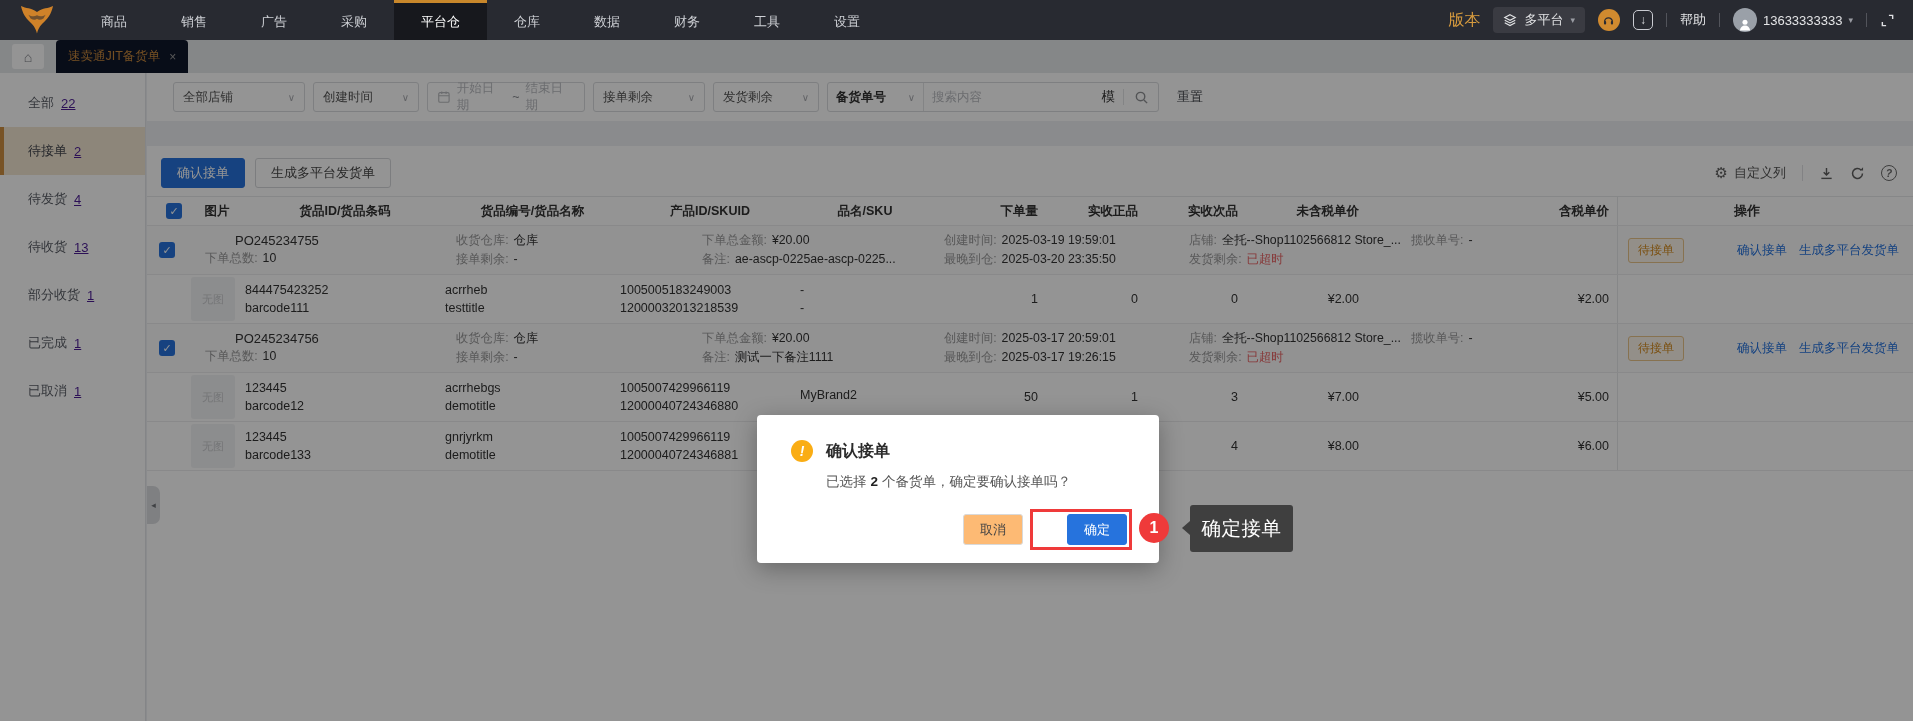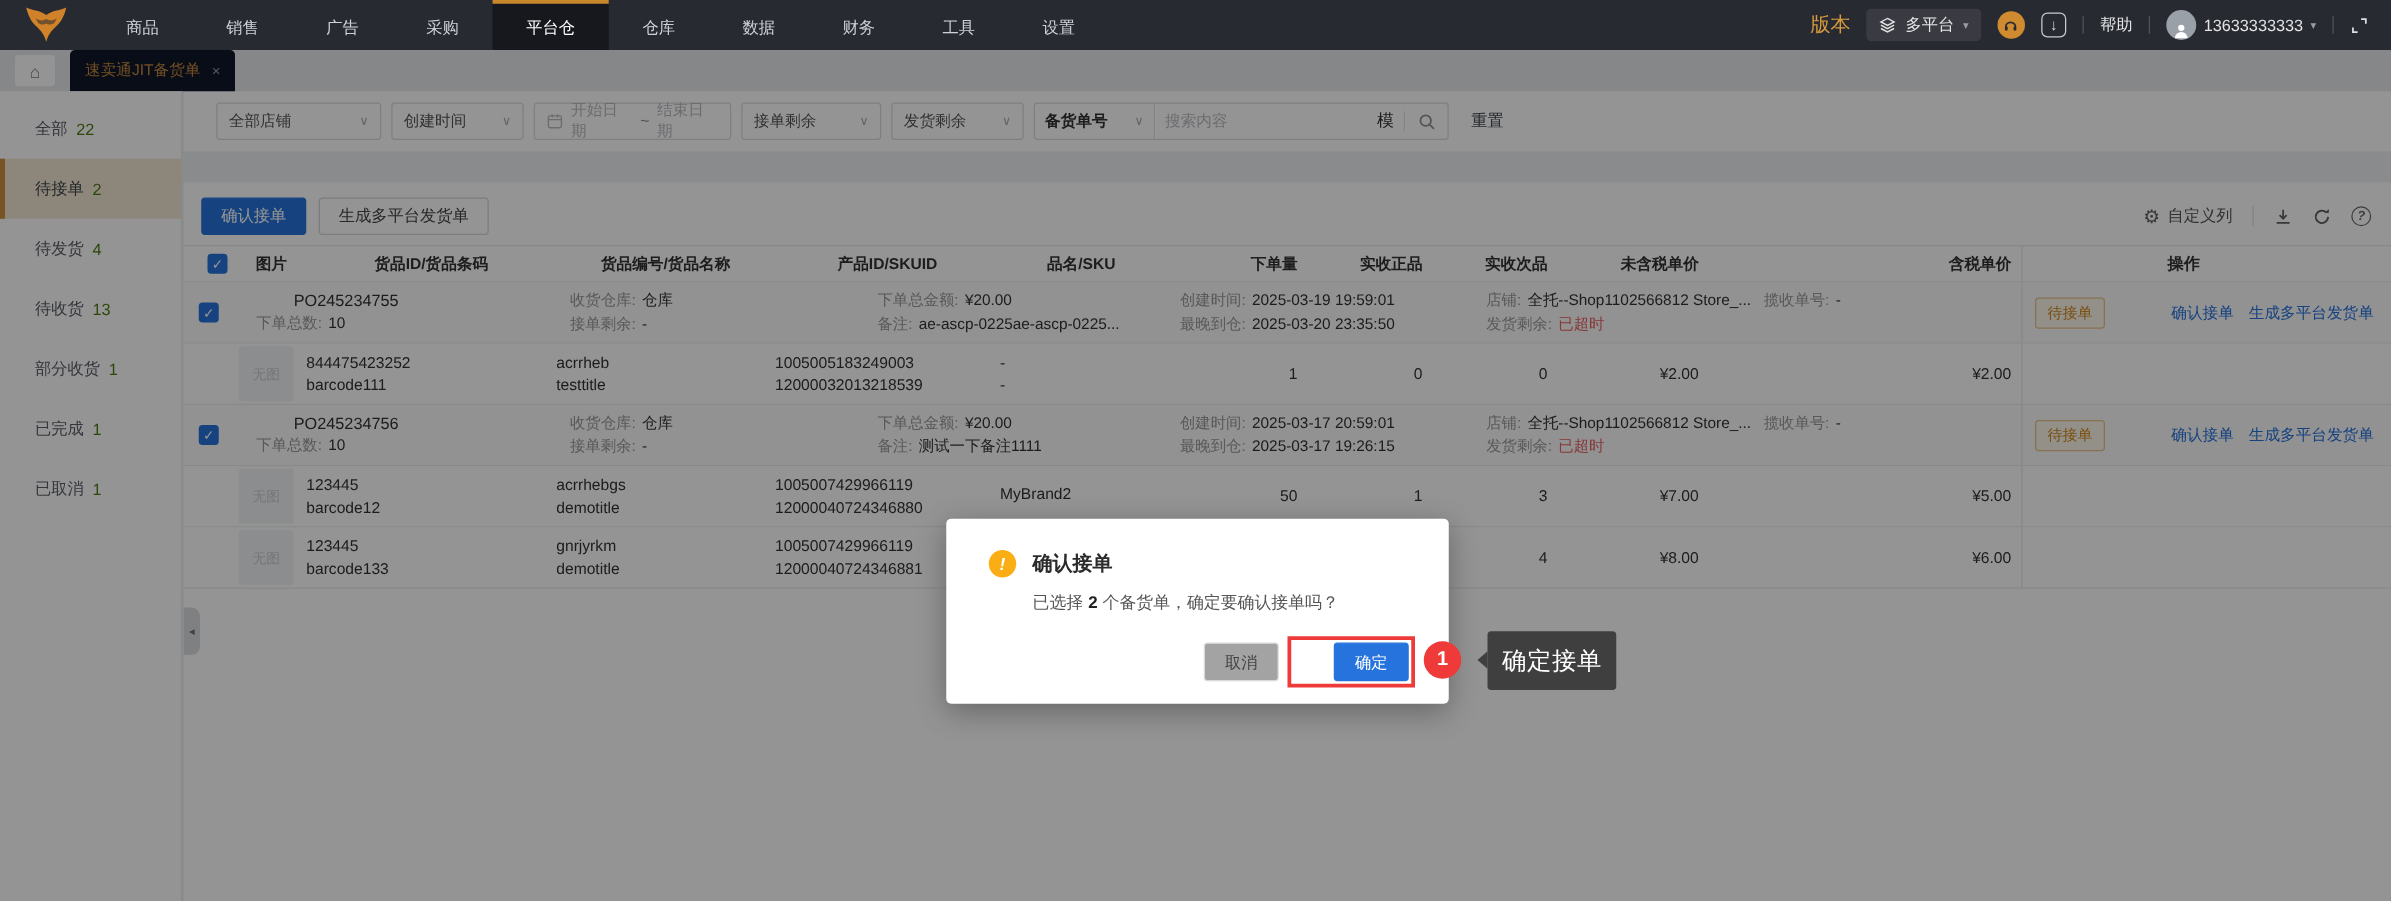--- a/index.html
+++ b/index.html
@@ -27,21 +27,21 @@
   
   .tabstrip { position:absolute; top:40px; left:0; right:0; height:33px; background:#e6e8eb; display:flex; align-items:center; padding-left:12px; z-index:5; }
   .home-btn { width:32px; height:25px; background:#fff; border-radius:3px; display:flex; align-items:center; justify-content:center; color:#7c7f85; font-size:14px; }
   .tab { margin-left:12px; height:33px; background:#0f172a; border-radius:4px 4px 0 0; display:flex; align-items:center; padding:0 12px; gap:9px; }
   .tab-label { color:#c8883c; font-size:12.5px; }
   .tab-close { color:#9a9a9a; font-size:12px; }
 
   
   .sidebar { position:absolute; top:73px; left:0; bottom:0; width:146px; background:#fff; border-right:1px solid #e4e6e9; padding-top:6px; z-index:5; }
   .side-item { height:48px; display:flex; align-items:center; padding-left:24px; font-size:13px; color:#5a5e66; gap:7px; border-left:4px solid transparent; cursor:pointer; }
-  .side-item .cnt { color:#4d7c0f; }
+  .side-item .cnt { color:#4c1d95;text-decoration:underline; }
   .side-item.active { background:#f3e7d3; border-left:4px solid #cf9040; color:#45484e; }
   .collapse-handle { position:absolute; left:147px; top:486px; width:13px; height:38px; background:#dbdde0; border-radius:0 7px 7px 0; display:flex; align-items:center; justify-content:center; color:#6f7277; font-size:9px; z-index:6; }
 
   
   .main { position:absolute; top:73px; left:147px; right:0; bottom:0; display:flex; flex-direction:column; }
   .filter-card { background:#fff; height:48px; display:flex; align-items:center; padding-left:26px; gap:8px; }
   .fctl { height:30px; border:1px solid #d9dbde; border-radius:3px; background:#fff; display:flex; align-items:center; font-size:12.5px; color:#555; padding:0 9px; }
   .fctl .caret { margin-left:auto; color:#a9abb0; font-size:10px; }
   .f-shop { width:132px; }
   .f-time { width:106px; }
@@ -116,21 +116,21 @@
   
   .mask { position:absolute; left:0; top:40px; right:0; bottom:0; background:rgba(0,0,0,0.42); z-index:50; }
   .modal { position:absolute; left:757px; top:415px; width:402px; height:148px; background:#fff; border-radius:4px; box-shadow:0 6px 24px rgba(0,0,0,.3); z-index:60; padding:25px 30px 18px 34px; }
   .modal-head { display:flex; align-items:center; gap:13px; }
   .warn-circle { width:22px; height:22px; border-radius:50%; background:#faad14; color:#fff; font-weight:bold; font-size:14px; display:flex; align-items:center; justify-content:center; flex:0 0 auto; }
   .modal-title { font-size:16px; font-weight:bold; color:#2b2b2b; }
   .modal-body { margin:11px 0 0 35px; font-size:13.5px; color:#555; }
   .modal-body b { color:#222; margin:0 4px; }
   .modal-foot { position:absolute; right:32px; bottom:18px; display:flex; align-items:center; gap:12px; }
   .m-btn { height:31px; padding:0 16px; border-radius:3px; font-size:13px; display:inline-flex; align-items:center; cursor:pointer; }
-  .m-cancel { border:1px solid #d9d9d9; background:#a3a3a3; color:#444; }
+  .m-cancel { border:1px solid #d9d9d9; background:#fdba74; color:#444; }
   .ok-wrap { position:relative; display:inline-flex; }
   .m-ok { background:#2673dd; border:1px solid #2673dd; color:#fff;margin-left:32px; }
   .annot-outline { position:absolute; inset:-5px; border:3px solid #ef3a3a; pointer-events:none; }
 
   
   .step-circle { position:absolute; left:1139px; top:513px; width:30px; height:30px; border-radius:50%; background:#ef3a3a; color:#fff; font-size:16px; font-weight:bold; display:flex; align-items:center; justify-content:center; z-index:70; }
   .tip { position:absolute; left:1190px; top:505px; width:103px; height:47px; background:#3f3f3f; border-radius:3px; color:#fff; font-size:19.5px; display:flex; align-items:center; justify-content:center; z-index:70; letter-spacing:0.5px; }
   .tip:before { content:""; position:absolute; left:-8px; top:16px; border-top:7px solid transparent; border-bottom:7px solid transparent; border-right:8px solid #3f3f3f; }
 </style>
 </head>

